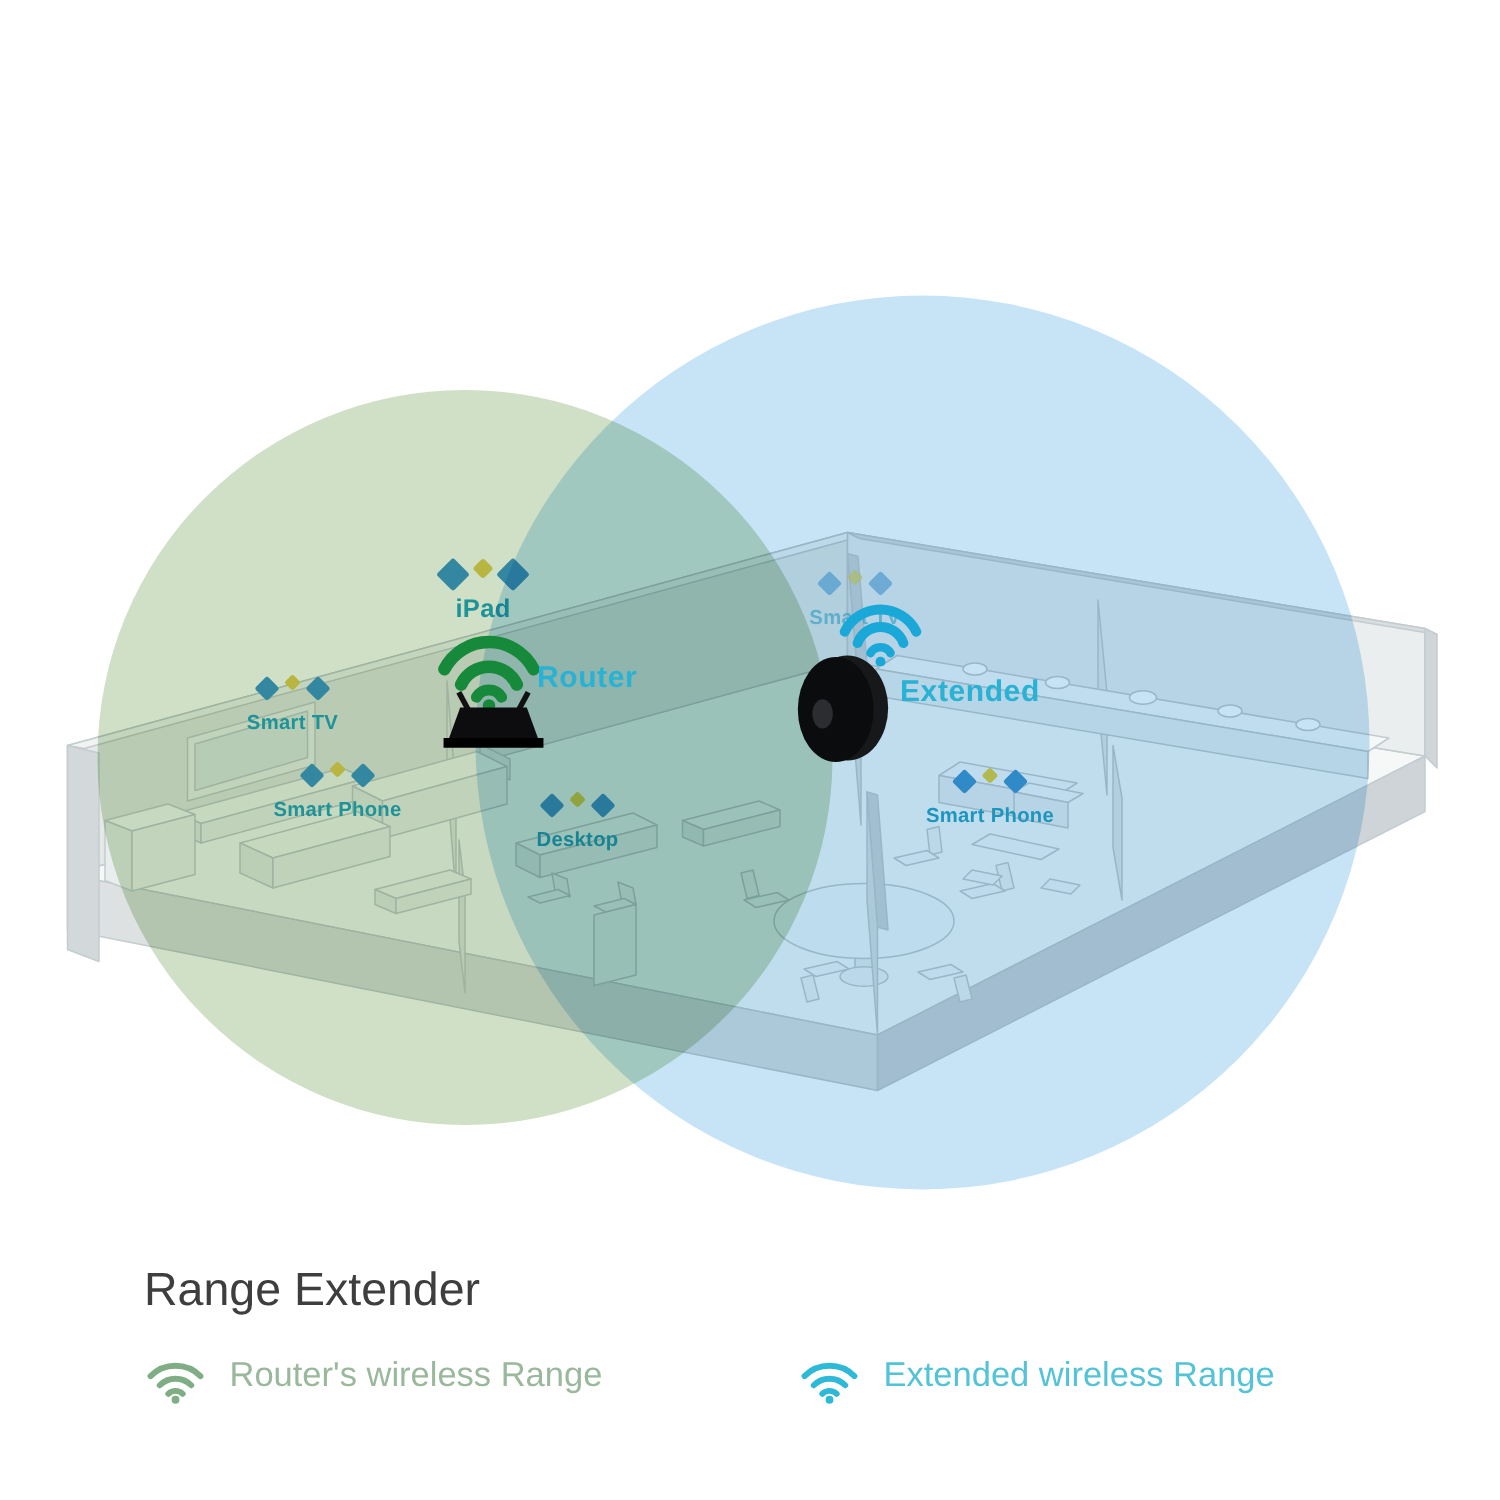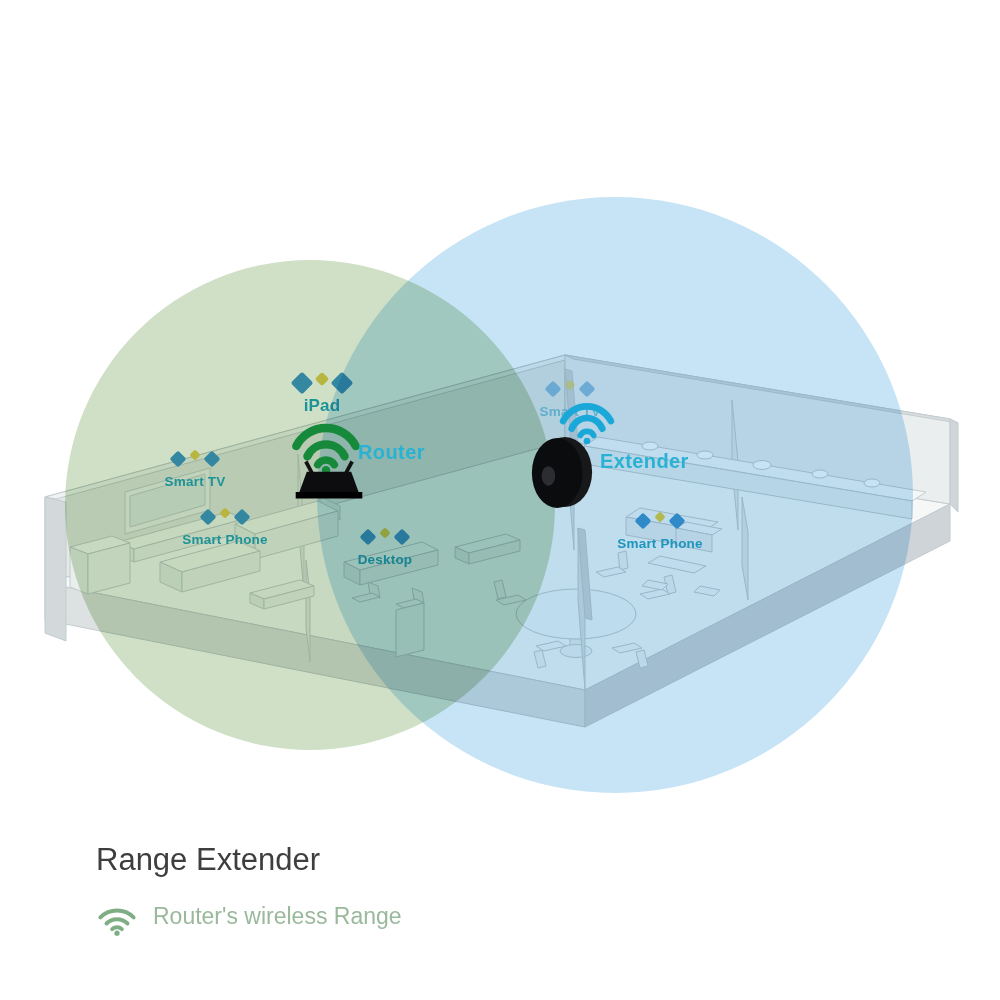--- a/index.html
+++ b/index.html
@@ -258,33 +258,44 @@
         <path d="M24 35 A 8 8 0 0 1 38 35" stroke-width="6"></path>
       </g>
       <circle cx="31" cy="41" r="3.5" fill="#1aa8d8"></circle>
     </svg>
 
     <svg class="repeater-body" viewBox="0 0 70 78">
       <ellipse cx="38" cy="38" rx="28" ry="36" fill="#17181a"></ellipse>
       <ellipse cx="30" cy="39" rx="26" ry="36" fill="#0b0c0d"></ellipse>
       <ellipse cx="21" cy="42" rx="7" ry="10" fill="#2b2d30"></ellipse>
     </svg>
-    <div class="repeater-name">Extender</div>
+    <div class="repeater-name">Extended</div>
   </div>
 
   <div class="footer">
     <div class="title">Range Extender</div>
 
     <div class="legend-item" id="legend-router">
       <svg class="wifi-glyph" viewBox="0 0 48 38">
         <g fill="none" stroke="currentColor" stroke-linecap="round">
           <path d="M5 16 A 27 27 0 0 1 43 16" stroke-width="4.5"></path>
           <path d="M12 23 A 17 17 0 0 1 36 23" stroke-width="4.5"></path>
           <path d="M18.5 29.5 A 8 8 0 0 1 29.5 29.5" stroke-width="4.5"></path>
         </g>
         <circle cx="24" cy="34" r="3" fill="currentColor"></circle>
       </svg>
       <span class="legend-text">Router's wireless Range</span>
     </div>
 
+    <div class="legend-item" id="legend-extended">
+      <svg class="wifi-glyph" viewBox="0 0 48 38">
+        <g fill="none" stroke="currentColor" stroke-linecap="round">
+          <path d="M5 16 A 27 27 0 0 1 43 16" stroke-width="4.5"></path>
+          <path d="M12 23 A 17 17 0 0 1 36 23" stroke-width="4.5"></path>
+          <path d="M18.5 29.5 A 8 8 0 0 1 29.5 29.5" stroke-width="4.5"></path>
+        </g>
+        <circle cx="24" cy="34" r="3" fill="currentColor"></circle>
+      </svg>
+      <span class="legend-text">Extended wireless Range</span>
+    </div>
   </div>
 
 </div>
 
 </body></html>

